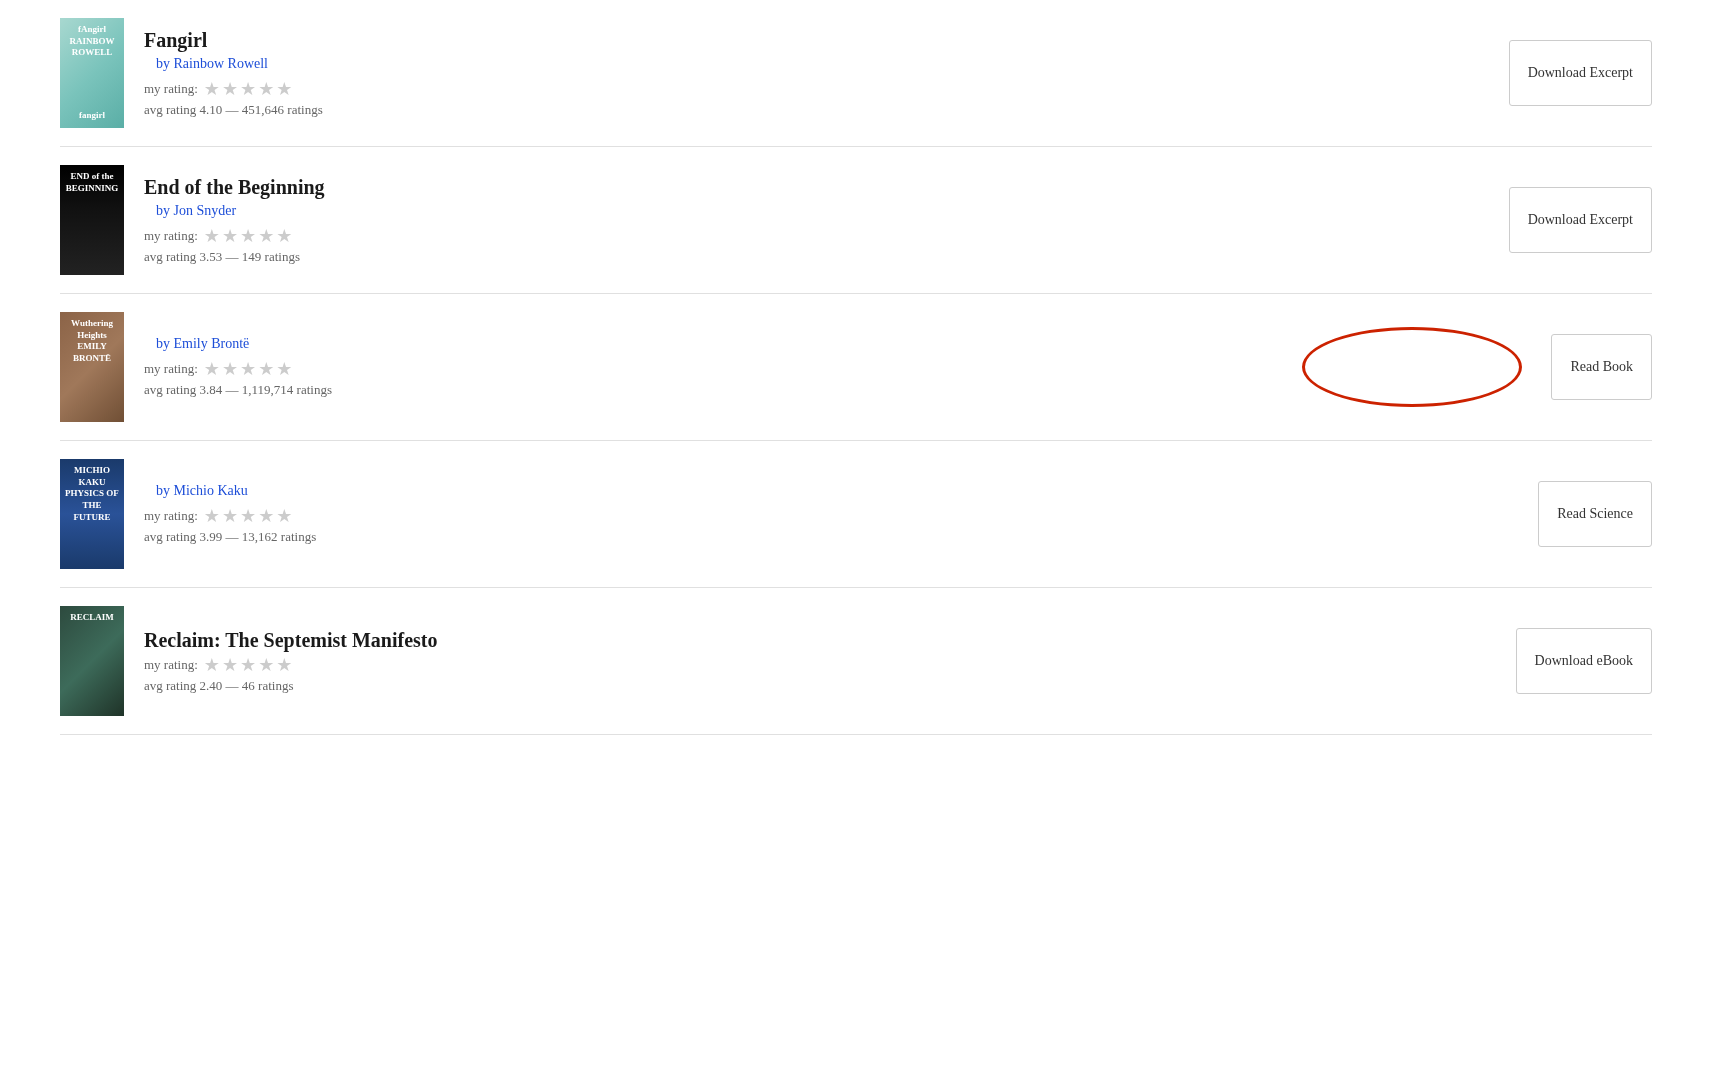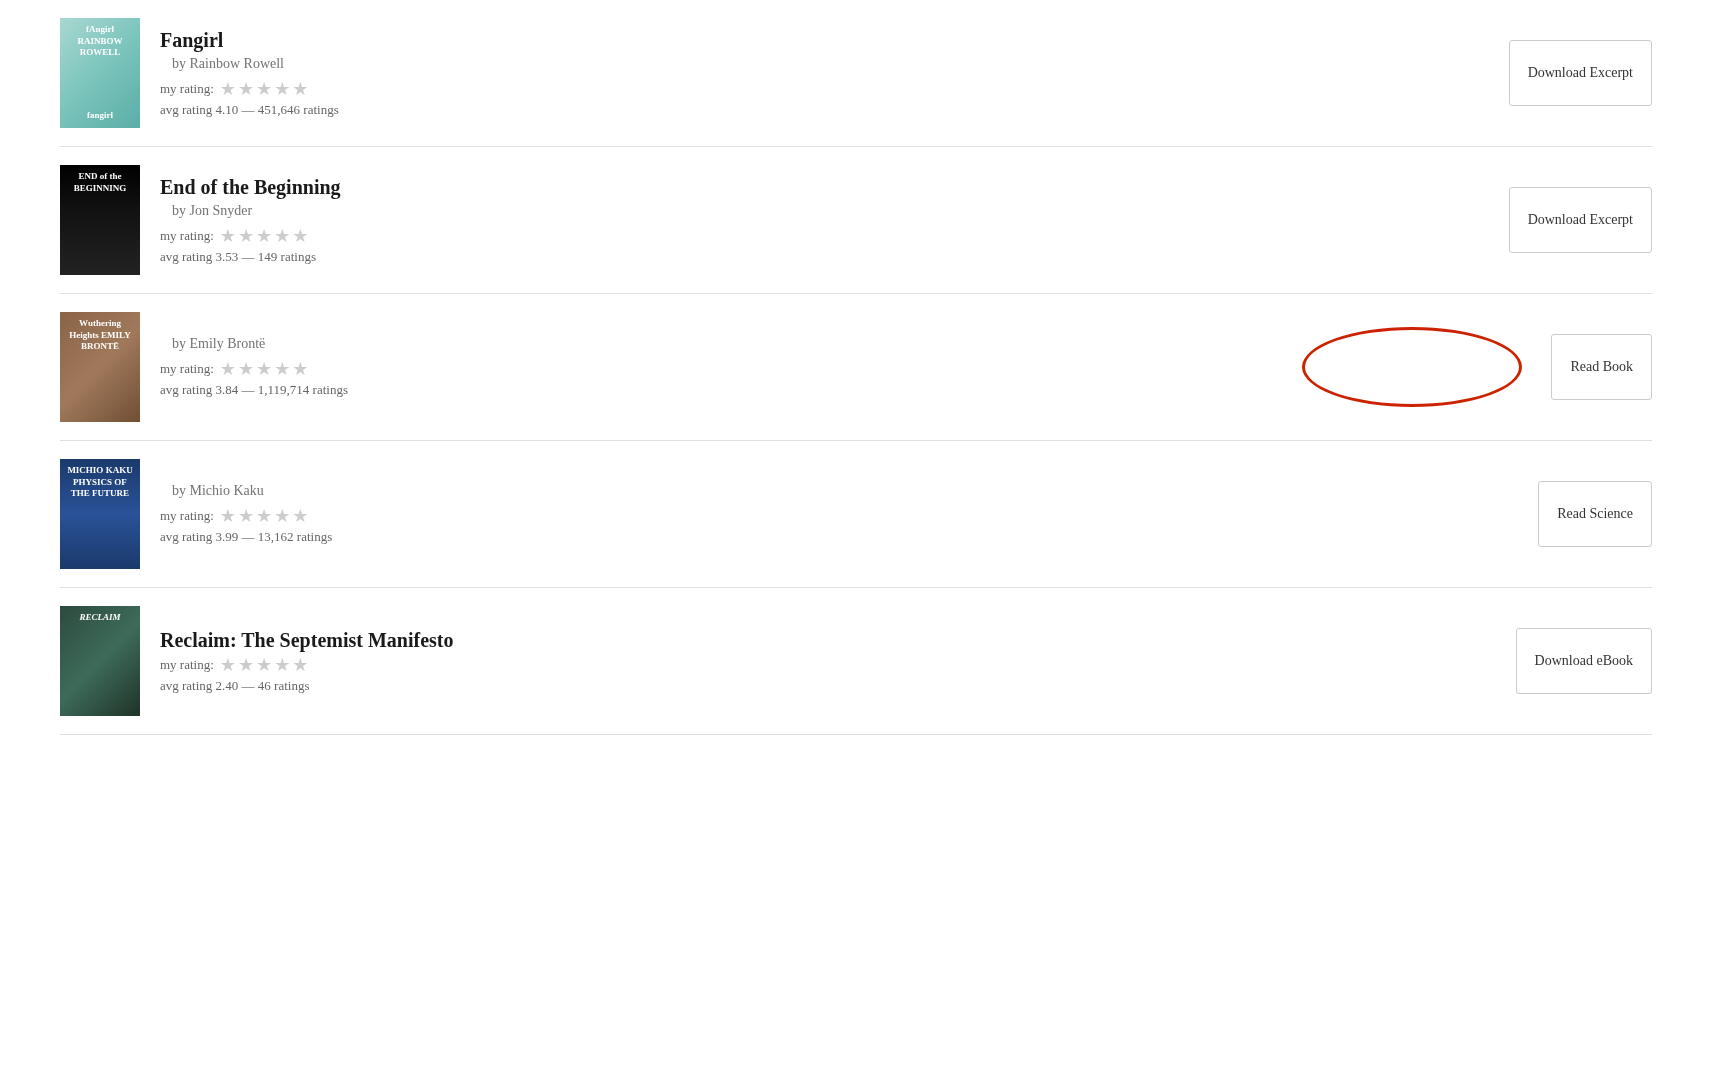--- a/index.html
+++ b/index.html
@@ -14,21 +14,21 @@
       padding: 0 60px;
     }
     .book-row {
       display: flex;
       align-items: center;
       padding: 18px 0;
       border-bottom: 1px solid #e0e0e0;
       position: relative;
     }
     .book-cover-placeholder {
-      width: 80px;
+      width: 64px;
       height: 110px;
       flex-shrink: 0;
       margin-right: 20px;
       display: flex;
       align-items: center;
       justify-content: center;
       font-size: 10px;
       color: #999;
     }
     .book-info {
@@ -36,21 +36,21 @@
       min-width: 0;
     }
     .book-title {
       font-size: 20px;
       font-weight: bold;
       color: #1a1a1a;
       margin-bottom: 4px;
     }
     .book-author {
       font-size: 14px;
-      color: #737373;
+      color: #1d4ed8;
       margin-bottom: 8px;
       padding-left: 12px;
     }
     .my-rating-row {
       display: flex;
       align-items: center;
       margin-bottom: 4px;
     }
     .rating-label {
       font-size: 13px;
@@ -123,21 +123,20 @@
       background: linear-gradient(to bottom, #000 0%, #111 40%, #222 100%);
     }
     .cover-wuthering {
       background: linear-gradient(135deg, #8b6347 0%, #a0785a 50%, #704f35 100%);
     }
     .cover-physics {
       background: linear-gradient(to bottom, #1a3a6b 0%, #2a5298 50%, #1a3a6b 100%);
     }
     .cover-reclaim {
       background: linear-gradient(135deg, #2d4a3e 0%, #3d6b5a 50%, #1f3328 100%);
-      font-style: italic;
     }
     .cover-text {
       color: #fff;
       font-size: 9px;
       font-weight: bold;
       text-align: center;
       padding: 6px 4px;
       line-height: 1.3;
       height: 100%;
       display: flex;

